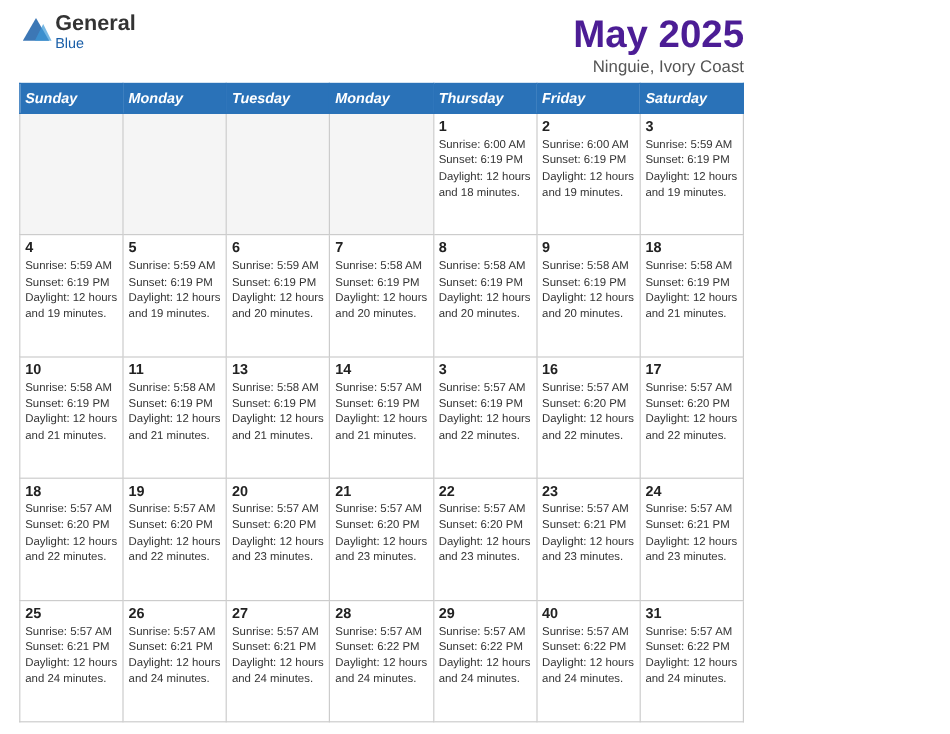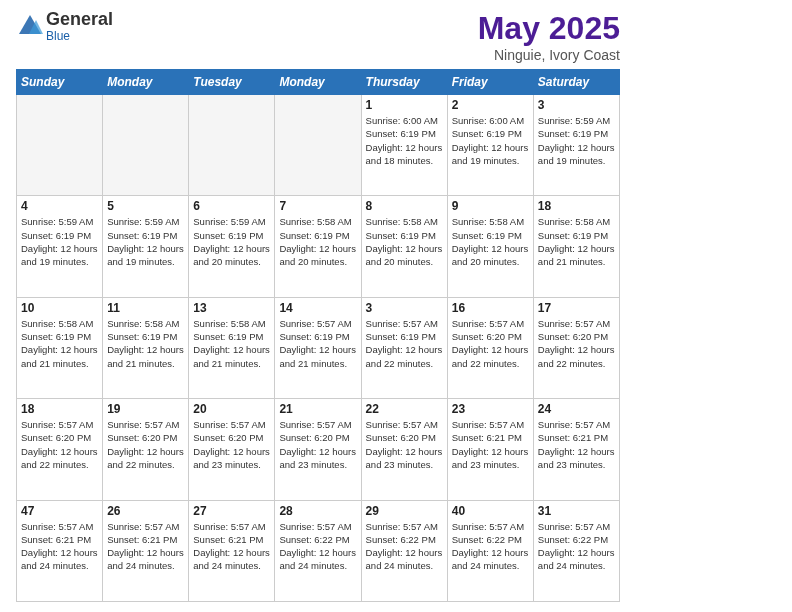--- a/index.html
+++ b/index.html
@@ -241,21 +241,21 @@
               <span class="day-number">23</span>
               <div class="day-info">Sunrise: 5:57 AM<br>Sunset: 6:21 PM<br>Daylight: 12 hours<br>and 23 minutes.</div>
             </td>
             <td>
               <span class="day-number">24</span>
               <div class="day-info">Sunrise: 5:57 AM<br>Sunset: 6:21 PM<br>Daylight: 12 hours<br>and 23 minutes.</div>
             </td>
           </tr>
           <tr>
             <td>
-              <span class="day-number">47</span>
+              <span class="day-number">25</span>
               <div class="day-info">Sunrise: 5:57 AM<br>Sunset: 6:21 PM<br>Daylight: 12 hours<br>and 24 minutes.</div>
             </td>
             <td>
               <span class="day-number">26</span>
               <div class="day-info">Sunrise: 5:57 AM<br>Sunset: 6:21 PM<br>Daylight: 12 hours<br>and 24 minutes.</div>
             </td>
             <td>
               <span class="day-number">27</span>
               <div class="day-info">Sunrise: 5:57 AM<br>Sunset: 6:21 PM<br>Daylight: 12 hours<br>and 24 minutes.</div>
             </td>

